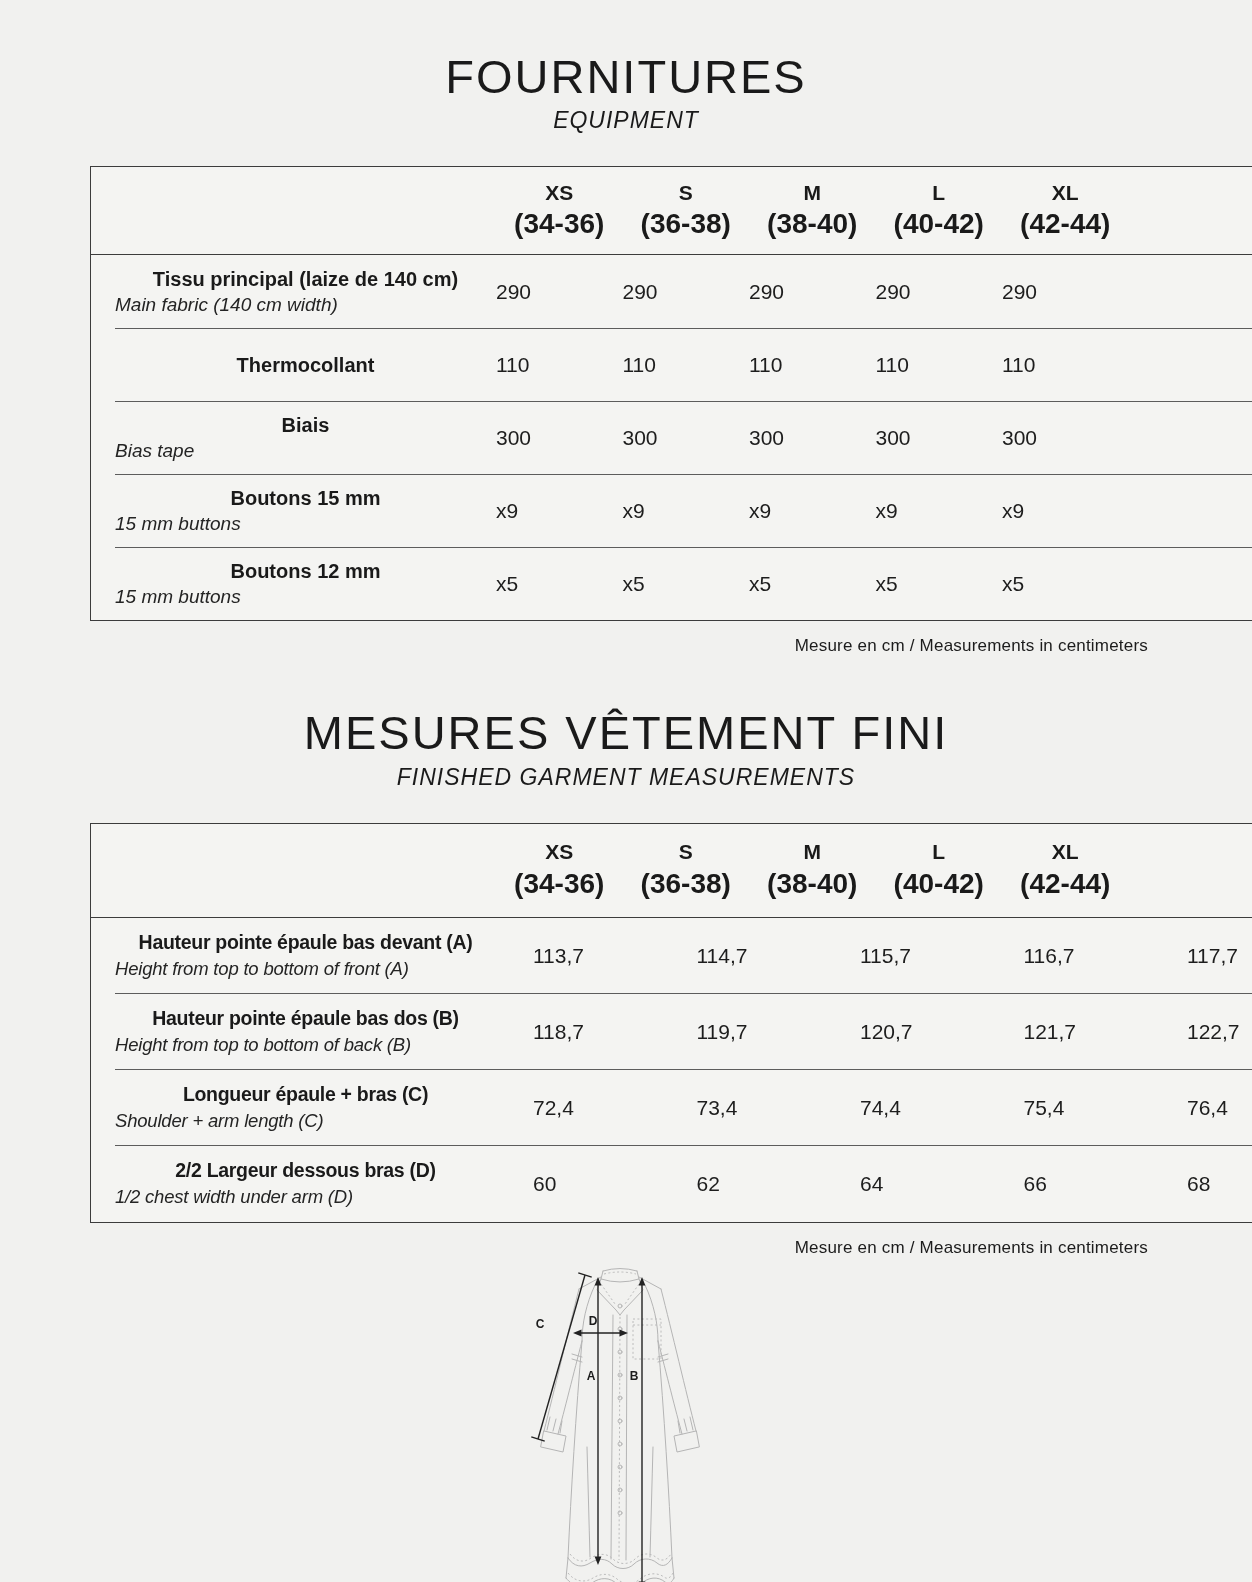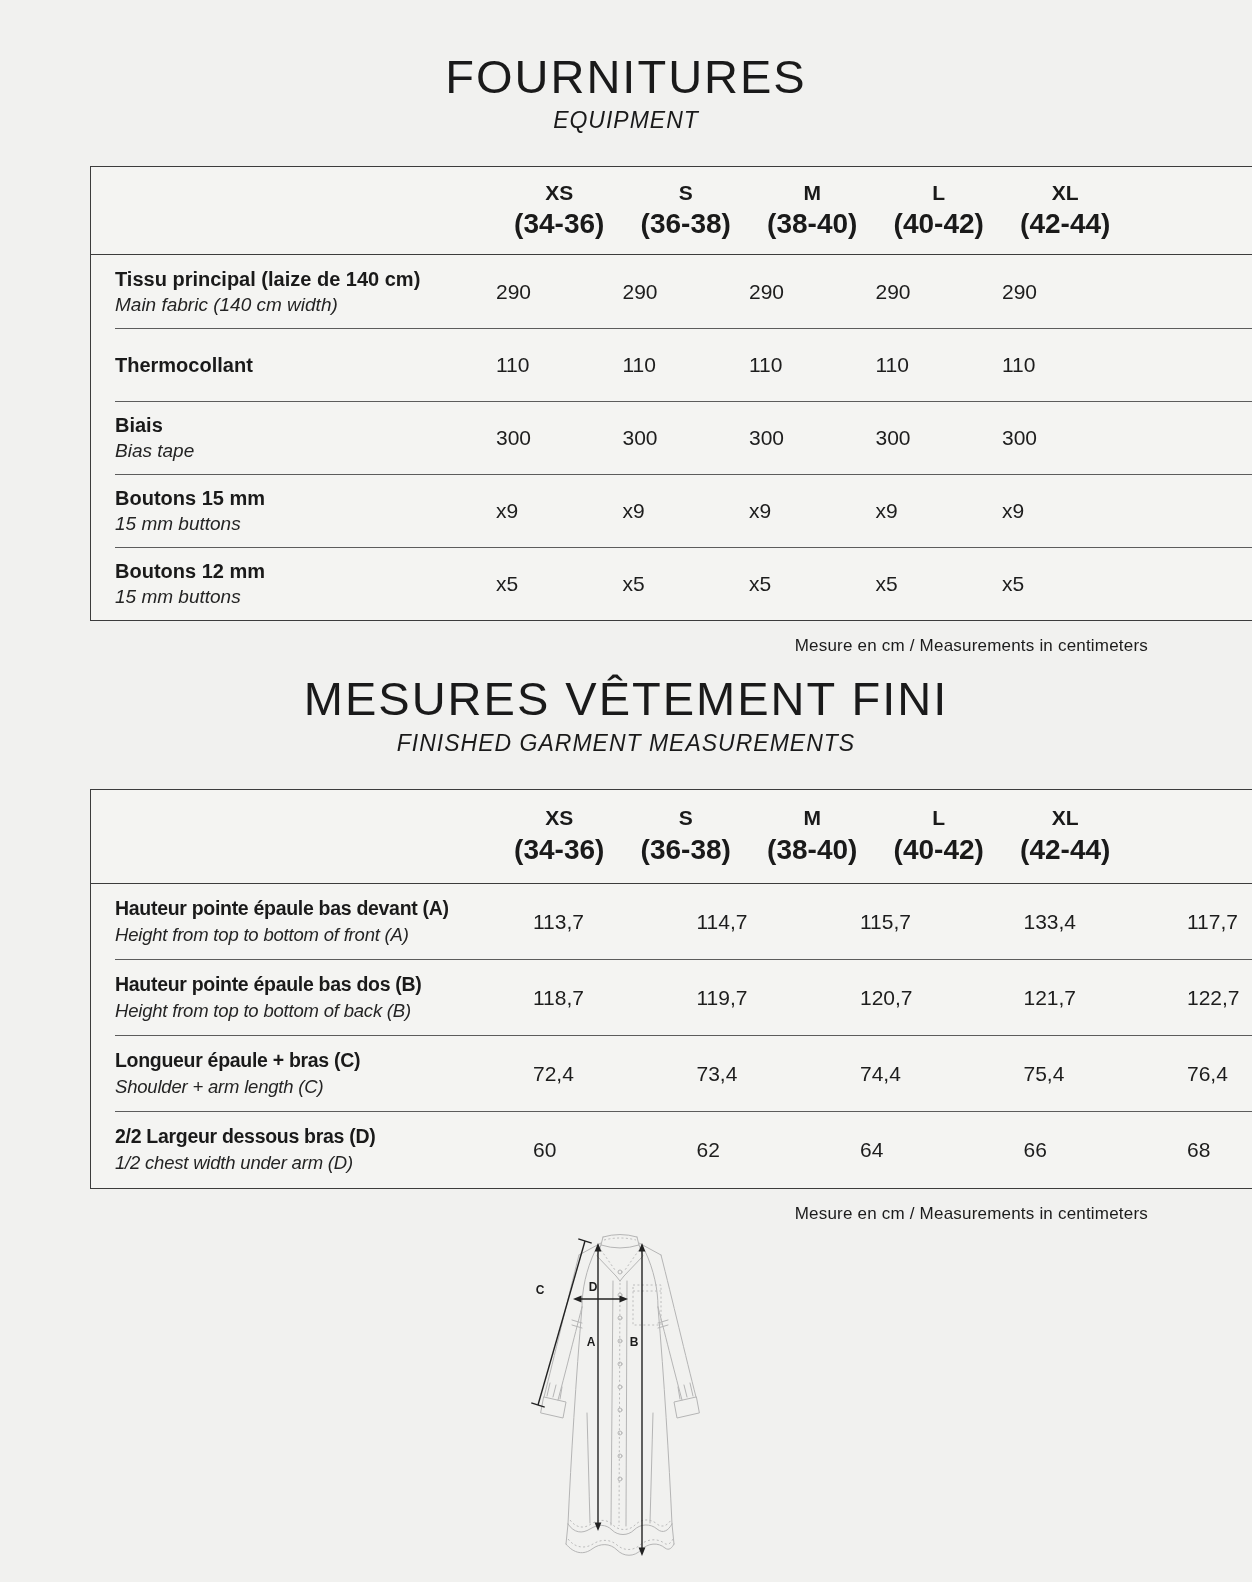--- a/index.html
+++ b/index.html
@@ -5,21 +5,21 @@
   html,body{margin:0;padding:0;}
   body{
     width:1252px;height:1582px;overflow:hidden;
     background:#f1f1ef;color:#1a1a1a;
     font-family:"Liberation Sans","DejaVu Sans",sans-serif;
   }
   .section-title{
     margin:52px 0 0;text-align:center;
     font-size:47px;font-weight:500;letter-spacing:2px;line-height:1.05;
   }
-  .section-title.second{margin-top:18px;}
+  .section-title.second{margin-top:52px;}
   .section-subtitle{
     margin-top:6px;text-align:center;font-style:italic;
     font-size:23px;letter-spacing:1px;font-weight:400;
   }
   .mtable{
     width:1236px;margin:32px 0 0 90px;
     border:1.4px solid #3c3c3c;background:#f4f4f2;
     box-sizing:border-box;
   }
   .thead,.trow{
@@ -31,21 +31,21 @@
   .trow{height:73px;position:relative;}
   .t2 .trow{height:76px;gap:37px;}
   .trow + .trow::before{
     content:"";position:absolute;top:-0.5px;left:24px;right:16px;height:1px;
     background:#5c5c5c;
   }
   .size-cell{text-align:center;font-weight:700;line-height:1.3;}
   .size-cell .size{font-size:21px;}
   .size-cell .range{font-size:28px;}
   .label-cell{padding-left:24px;line-height:1.3;}
-  .label-cell .fr{font-size:20px;font-weight:600;}
+  .label-cell .fr{font-size:20px;font-weight:600;text-align:center;}
   .label-cell .en{font-size:19px;font-style:italic;color:#242424;margin-top:1px;}
   .t2 .label-cell .fr{font-size:19.5px;letter-spacing:-0.3px;}
   .t2 .label-cell .en{font-size:18.5px;letter-spacing:-0.2px;}
   .val{font-size:21px;font-weight:400;color:#1d1d1d;}
   .units-note{
     width:1058px;margin:15px 0 0 90px;text-align:right;
     font-size:17px;letter-spacing:0.2px;color:#1c1c1c;
   }
   .diagram-wrap{margin:0;height:364px;}
   .diagram-wrap svg{display:block;margin:4px 0 0 500px;}
@@ -179,21 +179,21 @@
     </div>
 
     <div class="trow">
       <div class="label-cell">
         <div class="fr">Hauteur pointe épaule bas devant (A)</div>
         <div class="en">Height from top to bottom of front (A)</div>
       </div>
       <div class="val">113,7</div>
       <div class="val">114,7</div>
       <div class="val">115,7</div>
-      <div class="val">133,4</div>
+      <div class="val">116,7</div>
       <div class="val">117,7</div>
     </div>
 
     <div class="trow">
       <div class="label-cell">
         <div class="fr">Hauteur pointe épaule bas dos (B)</div>
         <div class="en">Height from top to bottom of back (B)</div>
       </div>
       <div class="val">118,7</div>
       <div class="val">119,7</div>

